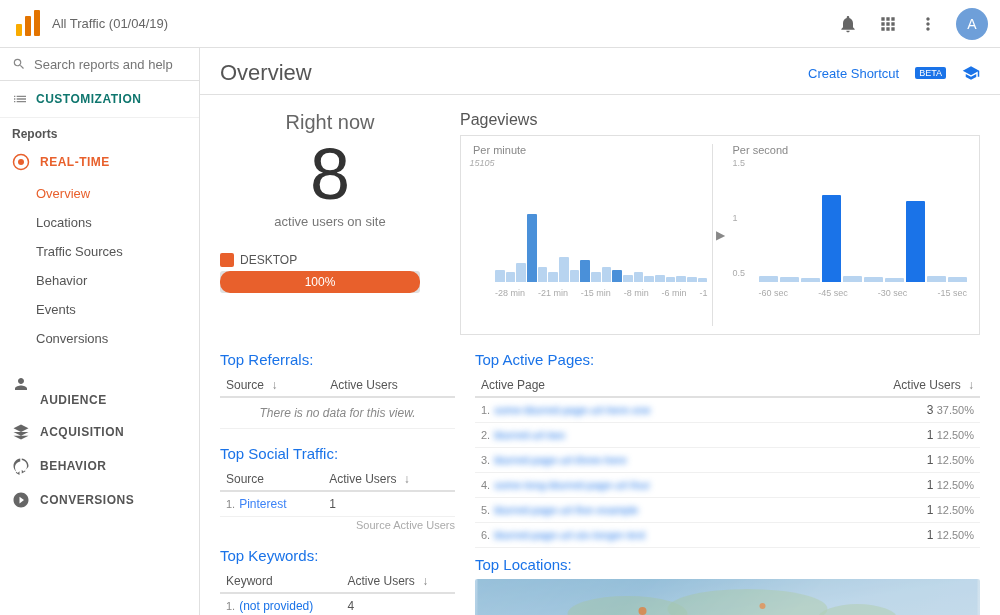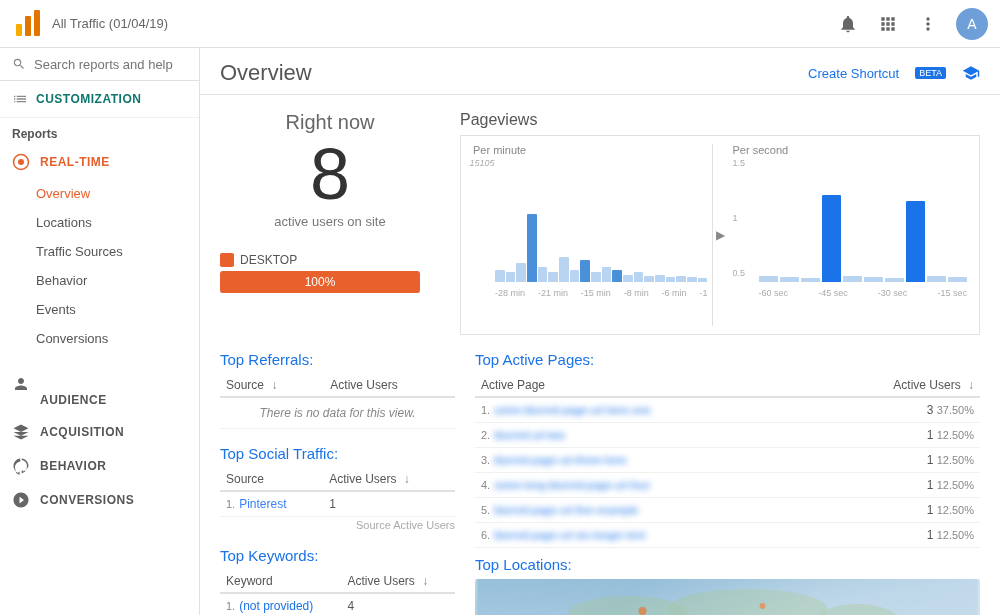--- a/index.html
+++ b/index.html
@@ -48,21 +48,21 @@
     .right-now-row { display: flex; gap: 20px; }
     .right-now-box { width: 220px; flex-shrink: 0; text-align: center; }
     .right-now-label { font-size: 20px; color: #666; margin-bottom: 4px; }
     .right-now-number { font-size: 72px; color: #333; font-weight: 300; line-height: 1; }
     .right-now-sub { font-size: 13px; color: #777; margin-top: 4px; }
 
     .device-section { margin-top: 24px; }
     .device-bar-label { display: flex; align-items: center; gap: 6px; margin-bottom: 4px; font-size: 12px; color: #555; text-transform: uppercase; }
     .device-color { width: 14px; height: 14px; border-radius: 2px; }
     .progress-bar-container { width: 200px; background: #e0e0e0; border-radius: 3px; height: 22px; position: relative; }
-    .progress-bar-fill { height: 100%; border-radius: 3px; display: flex; align-items: center; justify-content: center; color: #fff; font-size: 12px; }
+    .progress-bar-fill { height: 100%; border-radius: 10px; display: flex; align-items: center; justify-content: center; color: #fff; font-size: 12px; }
 
     
     .pageviews-box { flex: 1; }
     .pageviews-title { font-size: 16px; color: #555; margin-bottom: 6px; }
     .chart-container { border: 1px solid #e0e0e0; padding: 8px; height: 200px; position: relative; }
 
     
     .tables-row { display: flex; gap: 20px; }
     .left-tables { width: 235px; flex-shrink: 0; display: flex; flex-direction: column; gap: 16px; }
 

